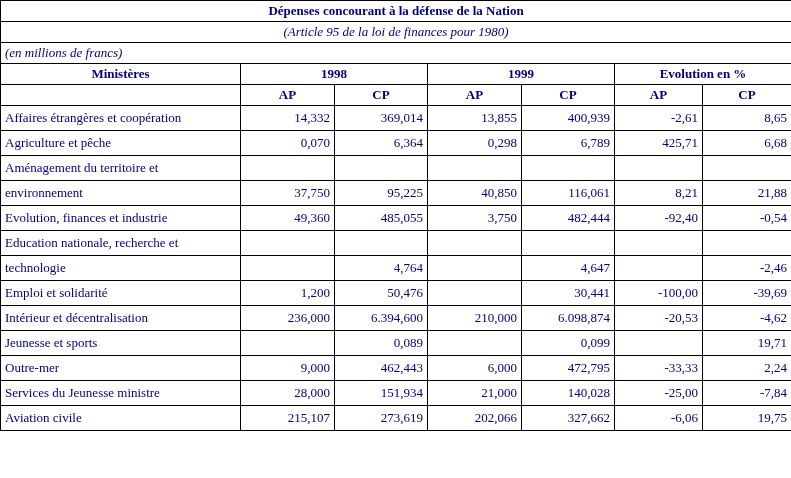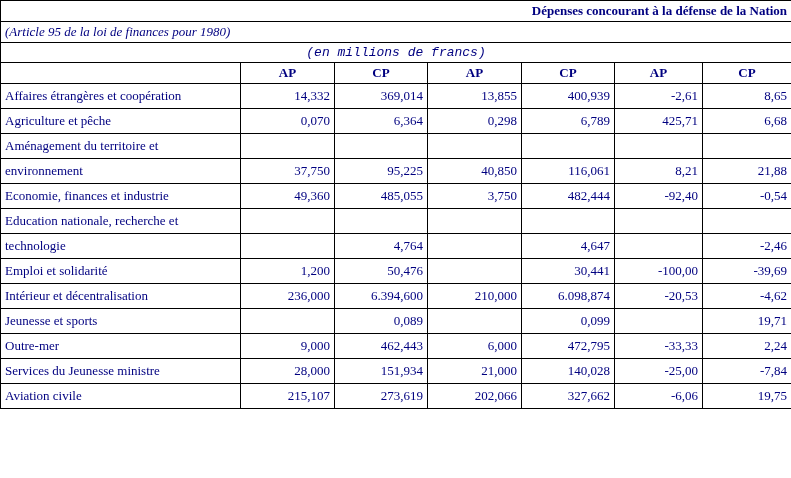--- a/index.html
+++ b/index.html
@@ -24,39 +24,39 @@
     border: 1px solid #000000;
     font-size: 13px;
     color: #000080;
     padding: 2px 4px;
     box-sizing: border-box;
     overflow: hidden;
     white-space: nowrap;
   }
   .title-cell {
     font-weight: bold;
-    text-align: right;
+    text-align: center;
     font-size: 13px;
     height: 17px;
     padding: 1px 4px;
   }
   .subtitle-cell {
     font-style: italic;
+    text-align: center;
     font-size: 12px;
     height: 14px;
     padding: 0 4px;
     margin-top: 36px;
   }
   .unit-cell {
     font-style: italic;
-    text-align: center;
+    text-align: left;
     font-size: 12px;
     height: 13px;
     padding: 0 6px 0 4px;
-    font-family: Liberation Mono, monospace;
   }
   th.ghead {
     font-weight: bold;
     text-align: center;
     font-size: 13px;
     height: 16px;
     padding: 1px 4px;
   }
   tr.data-row { height: 25px; }
   td.label {
@@ -86,20 +86,26 @@
       <tr>
         <td colspan="7" class="title-cell">Dépenses concourant à la défense de la Nation</td>
       </tr>
       <tr>
         <td colspan="7" class="subtitle-cell">(Article 95 de la loi de finances pour 1980)</td>
       </tr>
       <tr>
         <td colspan="7" class="unit-cell">(en millions de francs)</td>
       </tr>
       <tr>
+        <th class="ghead">Ministères</th>
+        <th class="ghead" colspan="2">1998</th>
+        <th class="ghead" colspan="2">1999</th>
+        <th class="ghead" colspan="2">Evolution en %</th>
+      </tr>
+      <tr>
         <th class="ghead"></th>
         <th class="ghead">AP</th>
         <th class="ghead">CP</th>
         <th class="ghead">AP</th>
         <th class="ghead">CP</th>
         <th class="ghead">AP</th>
         <th class="ghead">CP</th>
       </tr>
     </thead>
     <tbody id="table-body">
@@ -133,21 +139,21 @@
         <tr class="data-row">
           <td class="label">environnement</td>
           <td class="num">37,750</td>
           <td class="num">95,225</td>
           <td class="num">40,850</td>
           <td class="num">116,061</td>
           <td class="num">8,21</td>
           <td class="num">21,88</td>
         </tr>
         <tr class="data-row">
-          <td class="label">Economie, finances et industrie</td>
+          <td class="label">Evolution, finances et industrie</td>
           <td class="num">49,360</td>
           <td class="num">485,055</td>
           <td class="num">3,750</td>
           <td class="num">482,444</td>
           <td class="num">-92,40</td>
           <td class="num">-0,54</td>
         </tr>
         <tr class="data-row">
           <td class="label">Education nationale, recherche et</td>
           <td class="num"></td>

